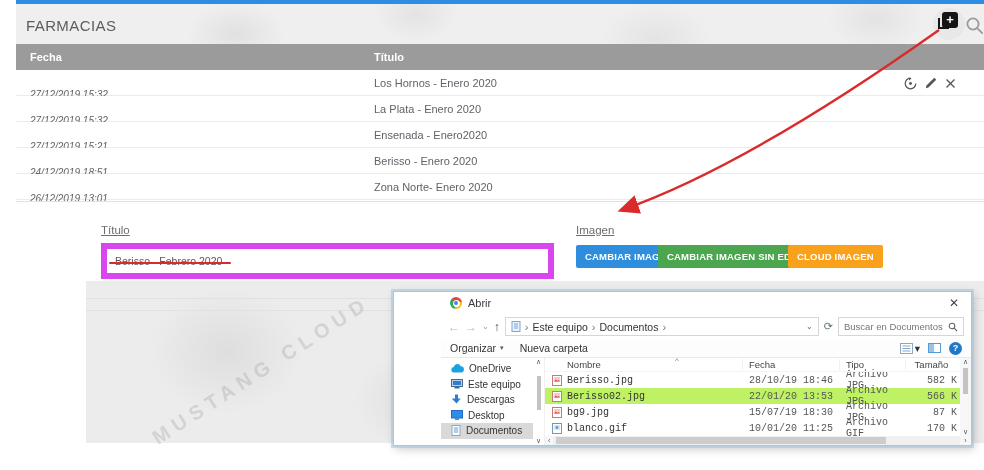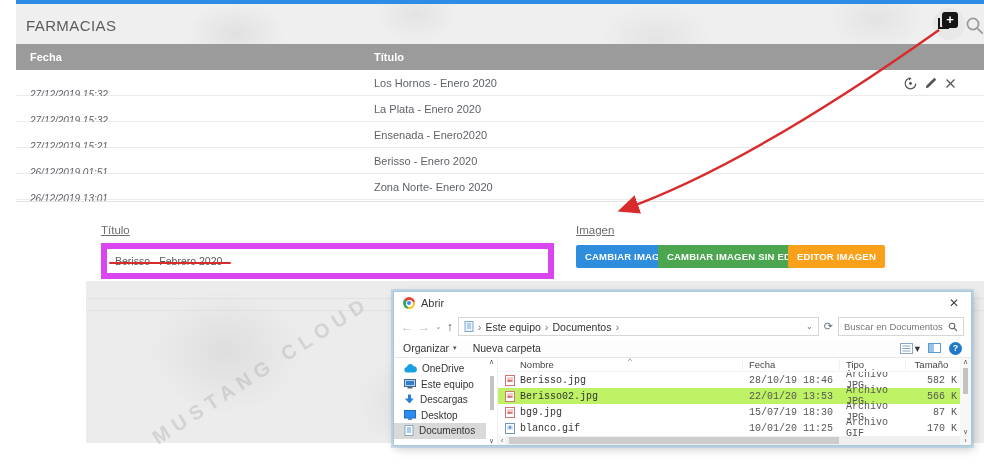--- a/index.html
+++ b/index.html
@@ -53,21 +53,21 @@
 
   .btn { position:absolute; top:245px; height:23px; border:none; border-radius:2px; color:#fff; font-family:"Liberation Sans", sans-serif; font-size:9.5px; font-weight:bold; letter-spacing:.2px; cursor:pointer; padding:0 9px; }
   .btn-blue  { left:560px; background:#2e8ddd; }
   .btn-green { left:642px; background:#4ba64f; }
   .btn-orange{ left:772px; background:#f9a11b; }
 
   
   .arrow-overlay { position:absolute; left:0; top:0; width:984px; height:470px; pointer-events:none; }
 
   
-  .dialog { position:absolute; left:377px; top:291px; width:579px; height:155px; background:#fff; border:1px solid #a6c8dc; box-shadow:0 0 0 2px rgba(158,199,224,.55), 2px 3px 9px rgba(0,0,0,.22); display:flex; flex-direction:column; font-size:10.5px; color:#333; overflow:hidden; }
+  .dialog { position:absolute; left:377px; top:291px; width:579px; height:155px; background:#fff; border:1px solid #a6c8dc; box-shadow:0 0 0 2px rgba(158,199,224,.55), 2px 3px 9px rgba(0,0,0,.22); display:flex; flex-direction:column; font-size:10.5px; color:#333; overflow:hidden;padding-left:47px; }
   .dlg-title { height:22px; display:flex; align-items:center; gap:6px; padding:0 9px; flex:none; }
   .chrome-icon { width:12px; height:12px; border-radius:50%; background:conic-gradient(from -45deg, #ea4335 0 120deg, #fbbc05 0 240deg, #34a853 0 360deg); position:relative; flex:none; }
   .chrome-icon::before { content:""; position:absolute; left:2.5px; top:2.5px; width:7px; height:7px; background:#fff; border-radius:50%; }
   .chrome-icon::after { content:""; position:absolute; left:4px; top:4px; width:4px; height:4px; background:#4285f4; border-radius:50%; }
   .dlg-title-text { font-size:11px; color:#3a3a3a; }
   .dlg-close { margin-left:auto; font-size:12px; color:#444; cursor:pointer; padding:0 3px; }
   .dlg-nav { height:25px; display:flex; align-items:center; gap:5px; padding:0 7px; flex:none; }
   .nav-glyph { font-size:12px; line-height:1; }
   .nav-back, .nav-fwd { color:#b4b9be; cursor:pointer; }
   .nav-drop { font-size:8px; color:#999; cursor:pointer; }
@@ -164,21 +164,21 @@
     </div>
     <div class="trow">
       <span class="c-fecha">27/12/2019 15:32</span>
       <span class="c-titulo">La Plata - Enero 2020</span>
     </div>
     <div class="trow">
       <span class="c-fecha">27/12/2019 15:21</span>
       <span class="c-titulo">Ensenada - Enero2020</span>
     </div>
     <div class="trow">
-      <span class="c-fecha">26/12/2019 01:51</span>
+      <span class="c-fecha">24/12/2019 18:51</span>
       <span class="c-titulo">Berisso - Enero 2020</span>
     </div>
     <div class="trow">
       <span class="c-fecha">26/12/2019 13:01</span>
       <span class="c-titulo">Zona Norte- Enero 2020</span>
     </div>
   </div>
   <div class="table-bottom"></div>
 
   <div class="panel-white"></div>
@@ -188,21 +188,21 @@
     <div class="watermark">MUSTANG CLOUD</div>
   </div>
 
   <div class="lbl lbl-titulo">Título</div>
   <input class="input-titulo" type="text" value="Berisso - Febrero 2020" style="">
   <div class="red-underline"></div>
 
   <div class="lbl lbl-imagen">Imagen</div>
   <button class="btn btn-blue">CAMBIAR IMAGEN</button>
   <button class="btn btn-green">CAMBIAR IMAGEN SIN EDITOR</button>
-  <button class="btn btn-orange">EDITOR IMAGEN</button>
+  <button class="btn btn-orange">CLOUD IMAGEN</button>
 
   <svg class="arrow-overlay" viewBox="0 0 984 470">
     <defs>
       <marker id="arrhead" markerWidth="9" markerHeight="8" refX="7" refY="4" orient="auto">
         <path d="M0,0 L9,4 L0,8 Z" fill="#d92b2b"></path>
       </marker>
     </defs>
     <path d="M 923 30 Q 731 166 606 210" fill="none" stroke="#d92b2b" stroke-width="2.4" marker-end="url(#arrhead)"></path>
   </svg>
 

